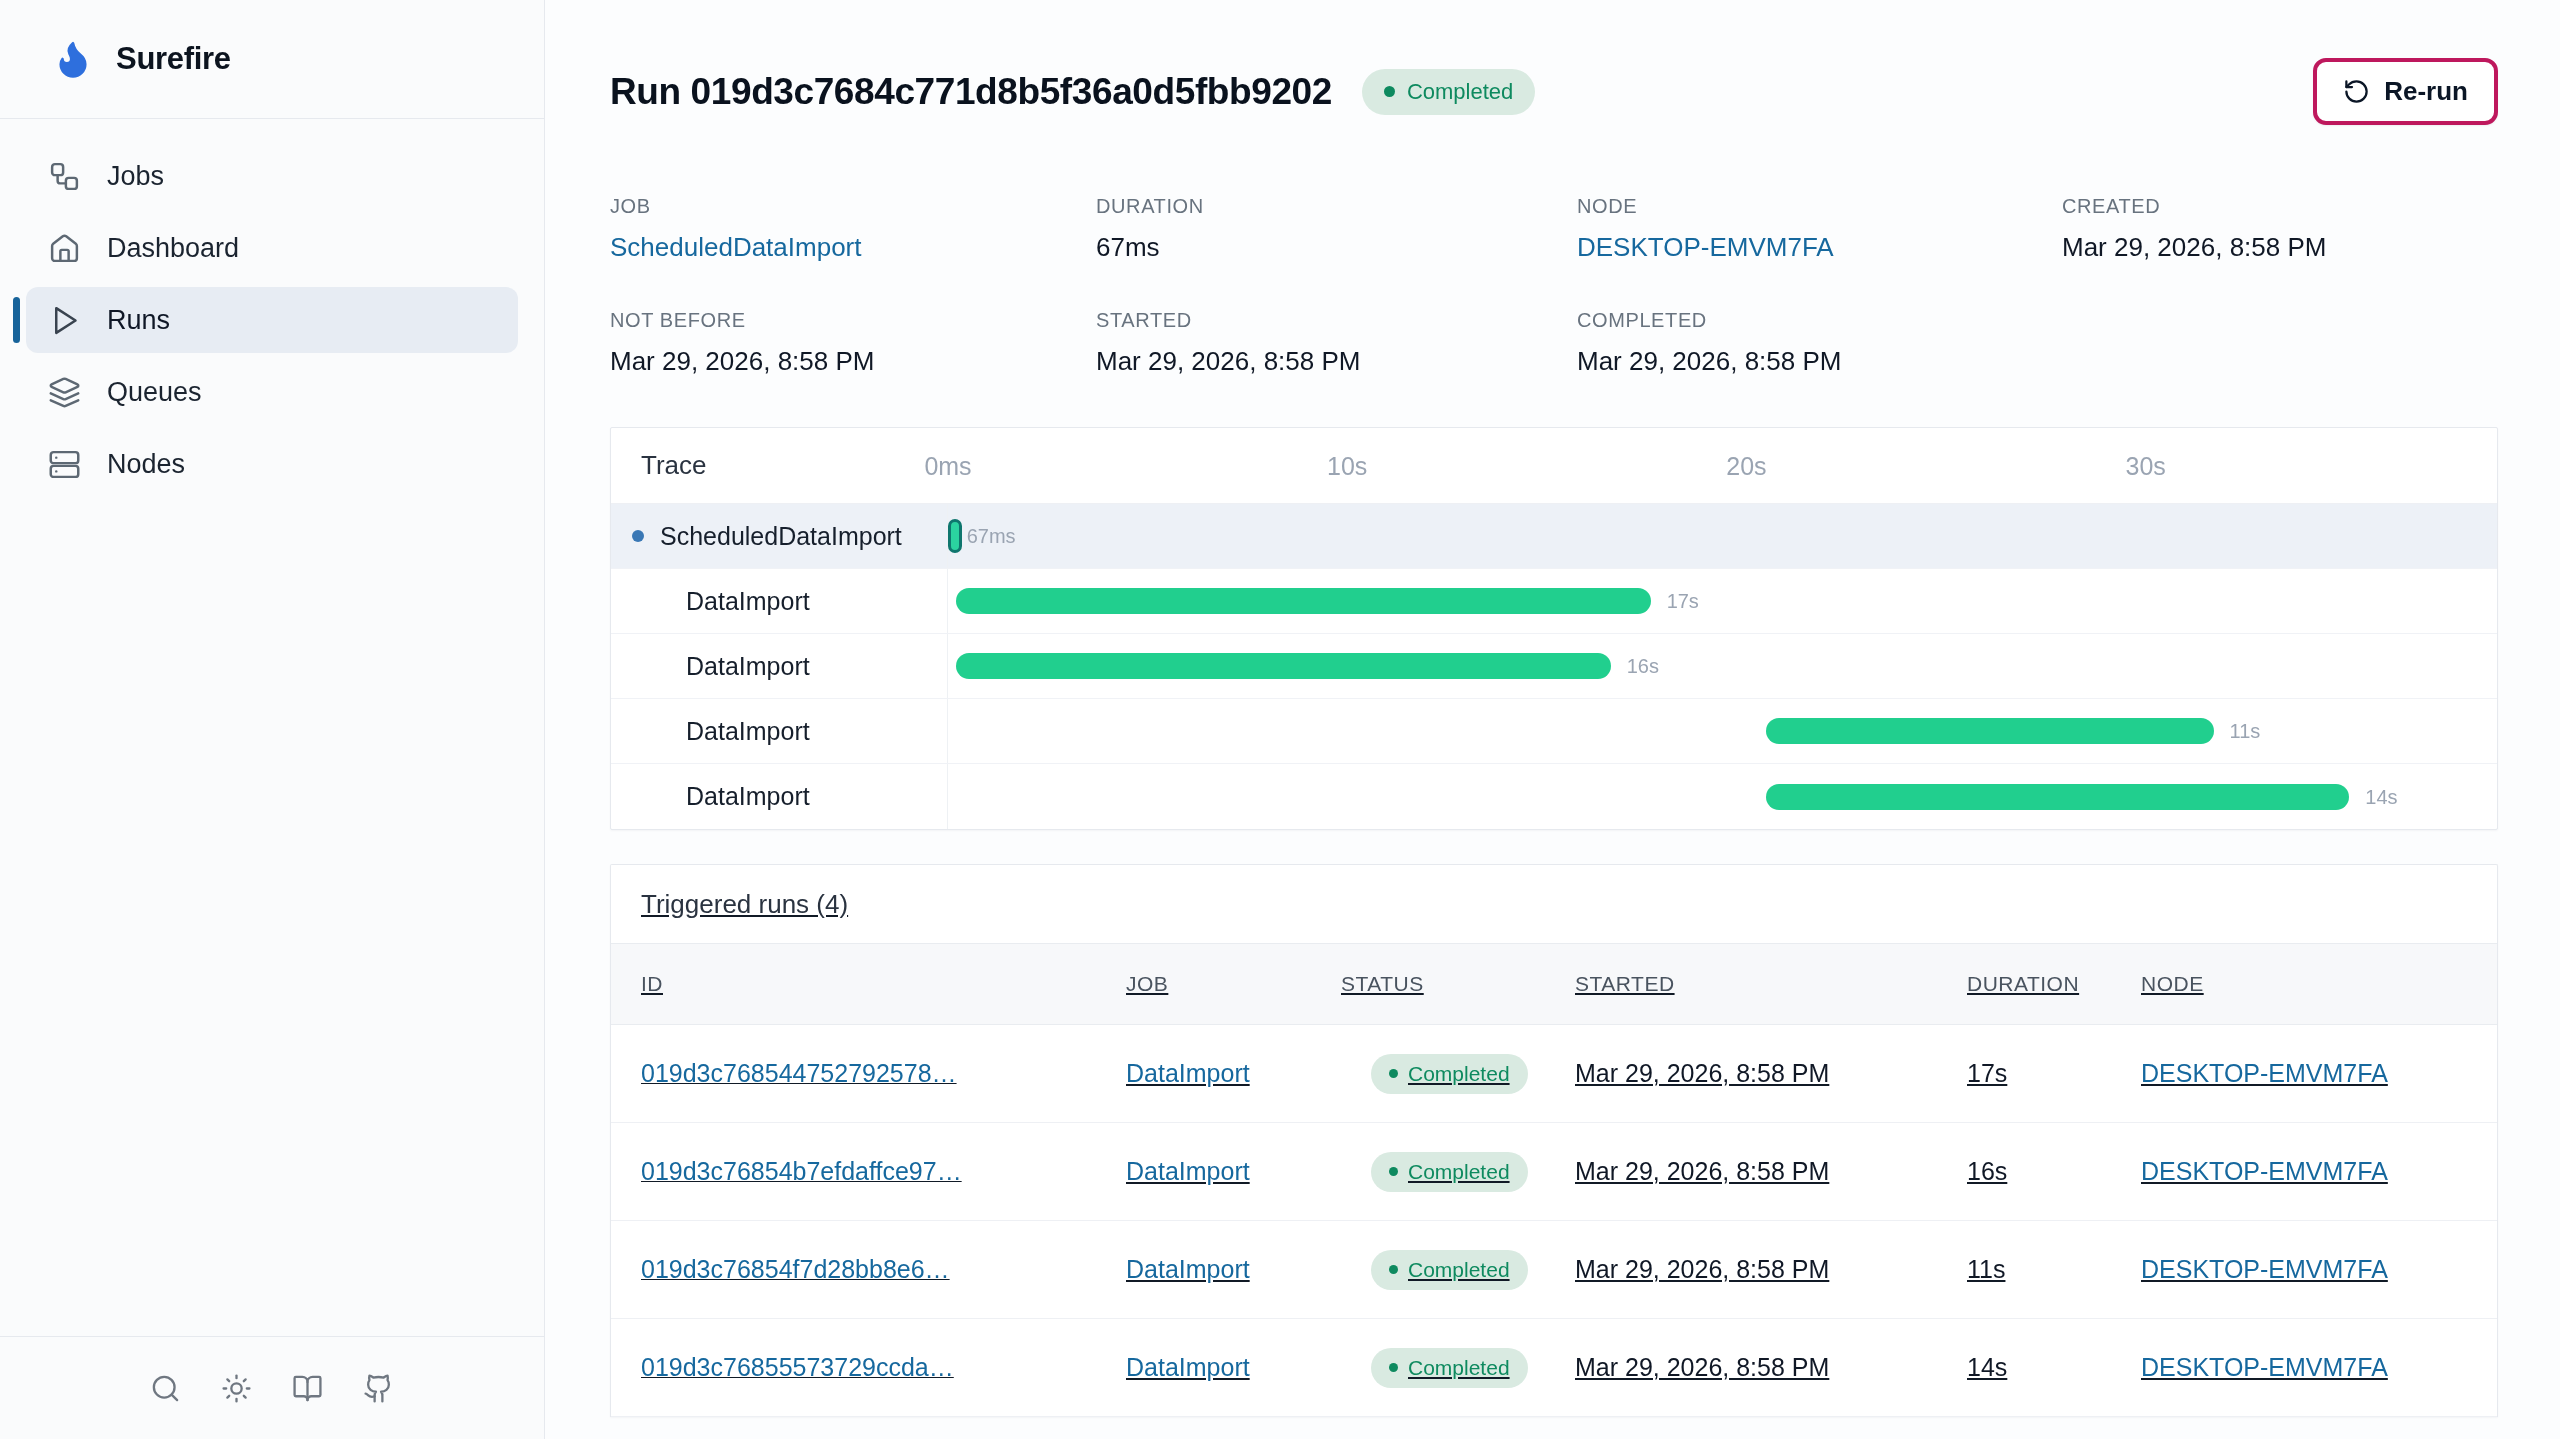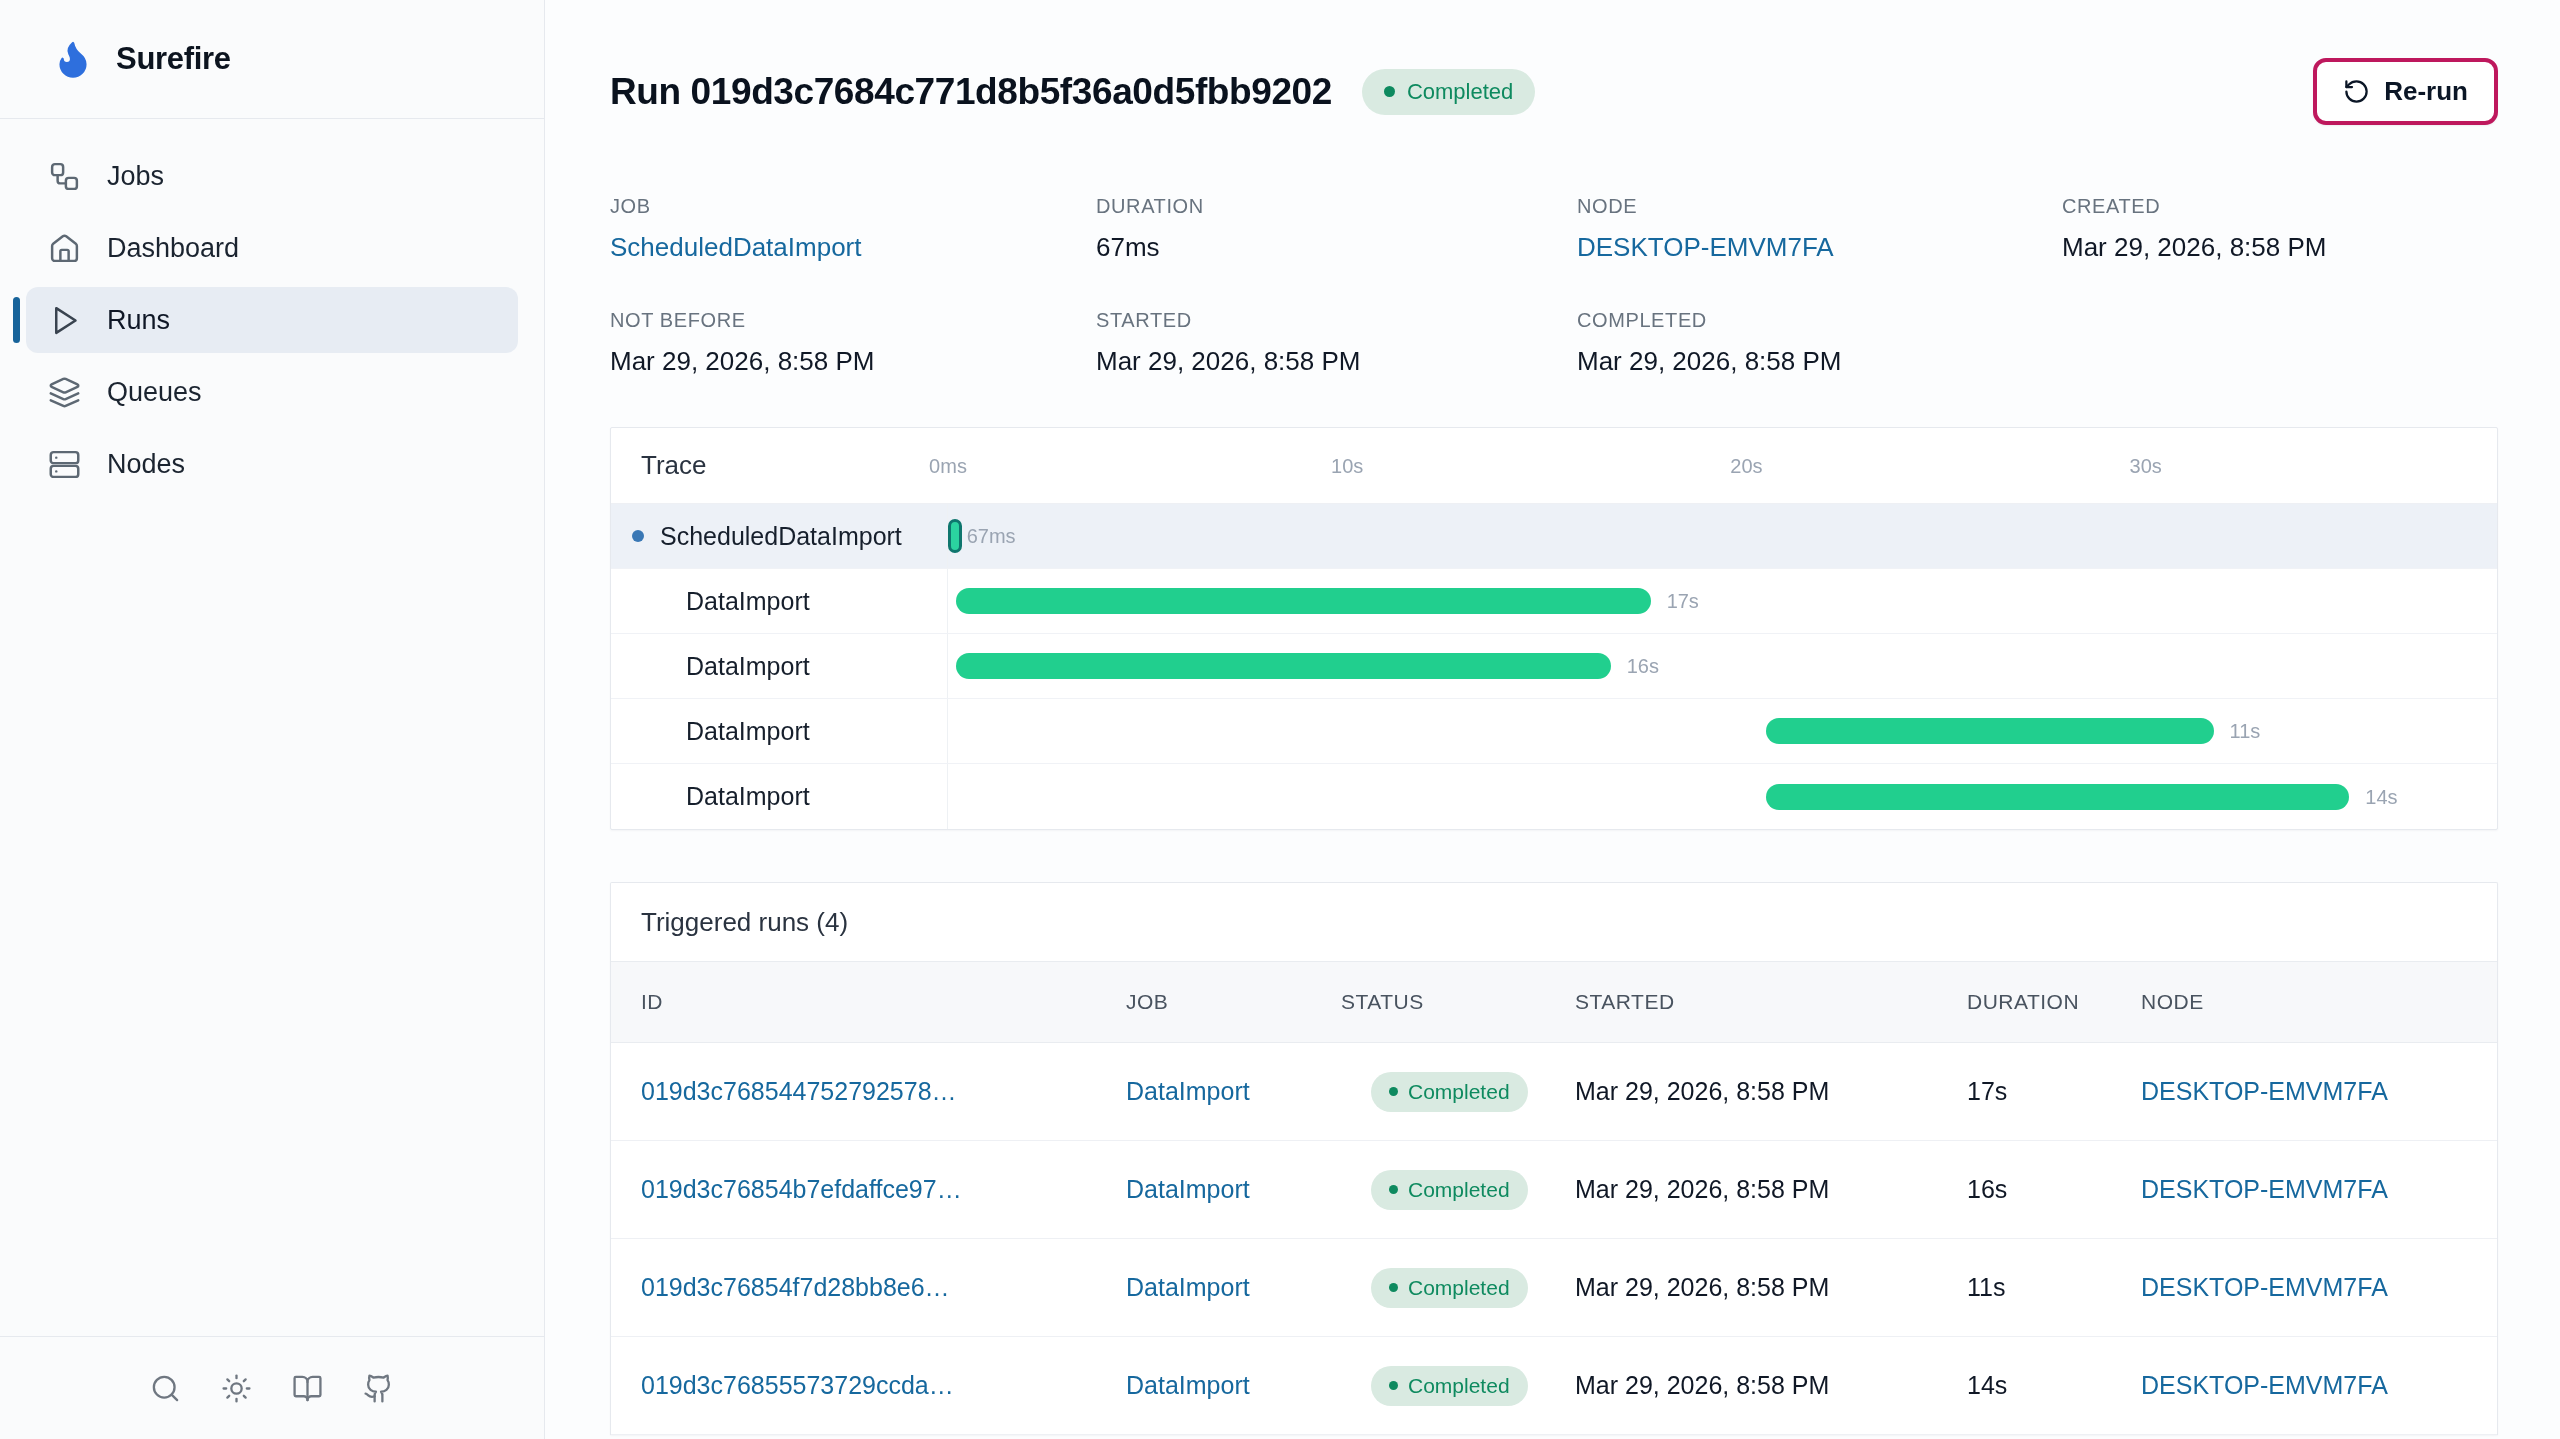--- a/index.html
+++ b/index.html
@@ -112,21 +112,21 @@
 
   .trace-header{ display:flex; height:76px; border-bottom:1px solid #eef0f4; }
   .trace-title-col{
     width:337px; flex:0 0 337px;
     display:flex; align-items:center; padding-left:30px;
     font-size:26px; color:#2a3340;
   }
   .trace-axis{ flex:1; position:relative; }
   .tick{
     position:absolute; top:50%; transform:translate(-50%,-50%);
-    font-size:20px; color:#9aa4b2; white-space:nowrap;text-align:right;
+    font-size:25px; color:#9aa4b2; white-space:nowrap;text-align:right;
   }
 
   .trace-row{ display:flex; height:65px; border-bottom:1px solid #f0f2f6; cursor:pointer; }
   .trace-row:last-child{ border-bottom:none; }
   .trace-row.highlight{ background:#edf1f7; }
   .trace-label{
     width:337px; flex:0 0 337px;
     border-right:1px solid #eef1f4;
     display:flex; align-items:center;
     font-size:25px; color:#161f2c;
@@ -144,21 +144,21 @@
     width:14px !important; height:34px; border-radius:8px;
     background:var(--mini-fill);
     border:3px solid var(--mini-border);
   }
   .bar-label{
     position:absolute; top:50%; transform:translateY(-50%);
     font-size:20px; color:#9aa4b2; white-space:nowrap;
   }
 
   
-  .runs-panel{ margin-top:52px; border-bottom:none; border-bottom-left-radius:0; border-bottom-right-radius:0; }
+  .runs-panel{ margin-top:34px; border-bottom:none; border-bottom-left-radius:0; border-bottom-right-radius:0;text-decoration:underline; }
   .runs-title{
     height:78px; display:flex; align-items:center; padding-left:30px;
     font-size:26px; color:#2a3340;
   }
   .row-grid{
     display:grid;
     grid-template-columns:485px 215px 234px 392px 174px 1fr;
     align-items:center;
     padding:0 30px;
   }

